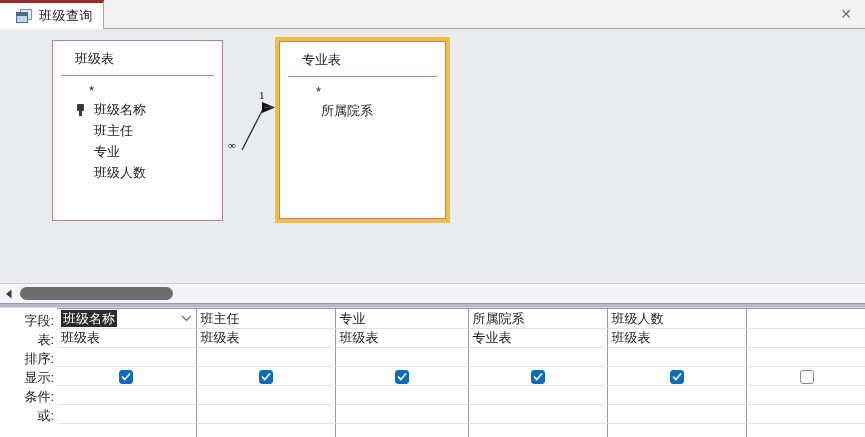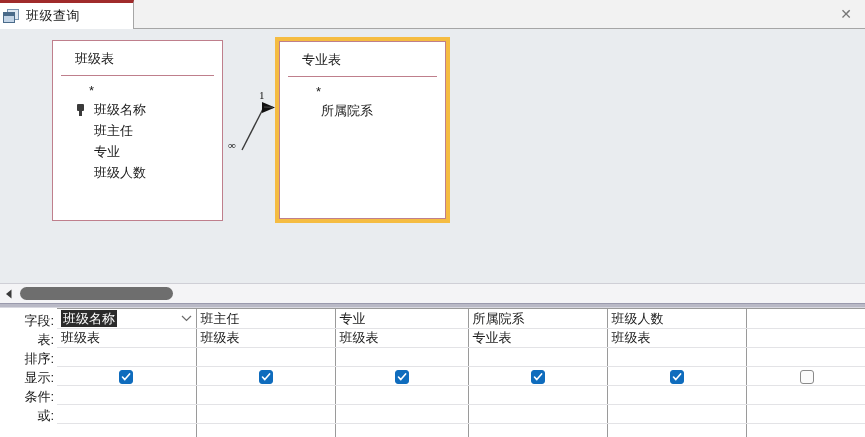--- a/index.html
+++ b/index.html
@@ -18,26 +18,26 @@
     background: #f2f2f2;
     border-bottom: 1px solid #a6a6a6;
   }
   #tab-strip .tab-filler {
     position: absolute; left: 125px; top: 0;
     width: 740px; height: 28px;
     background: #f2f2f2;
   }
   .tab {
     position: absolute; left: 0; top: 0;
-    width: 134px; height: 29px;
+    width: 104px; height: 29px;
     background: #ffffff;
     border-top: 3px solid #a02b2b;
     border-right: 1px solid #a6a6a6;
     display: flex; align-items: center;
-    padding-left: 3px;
+    padding-left: 16px;
     cursor: default;
   }
   .tab-icon {
     width: 17px; height: 15px;
     position: relative;
     flex: 0 0 auto;
     margin-right: 6px;
   }
   .tab-icon .sheet-back {
     position: absolute; left: 4px; top: 0;

